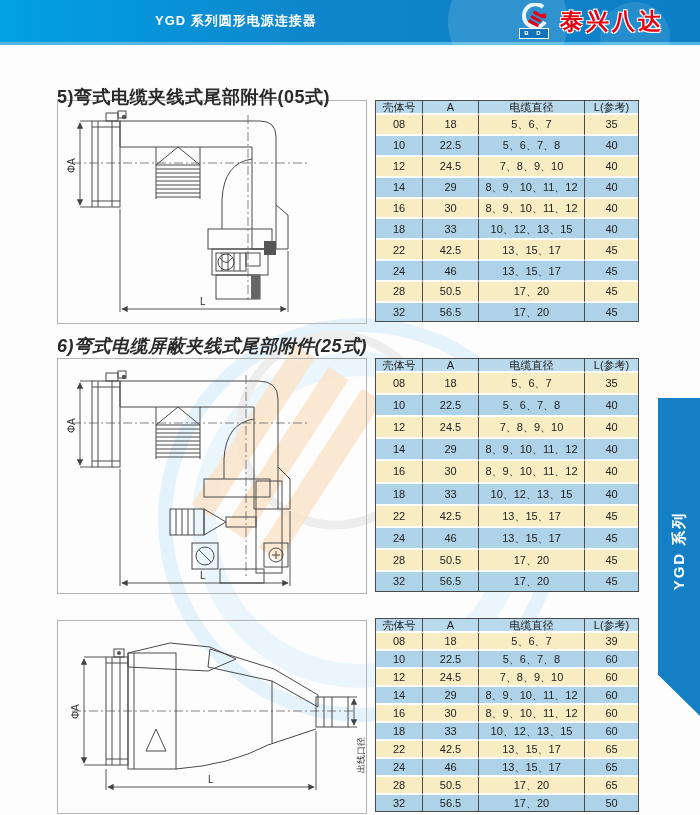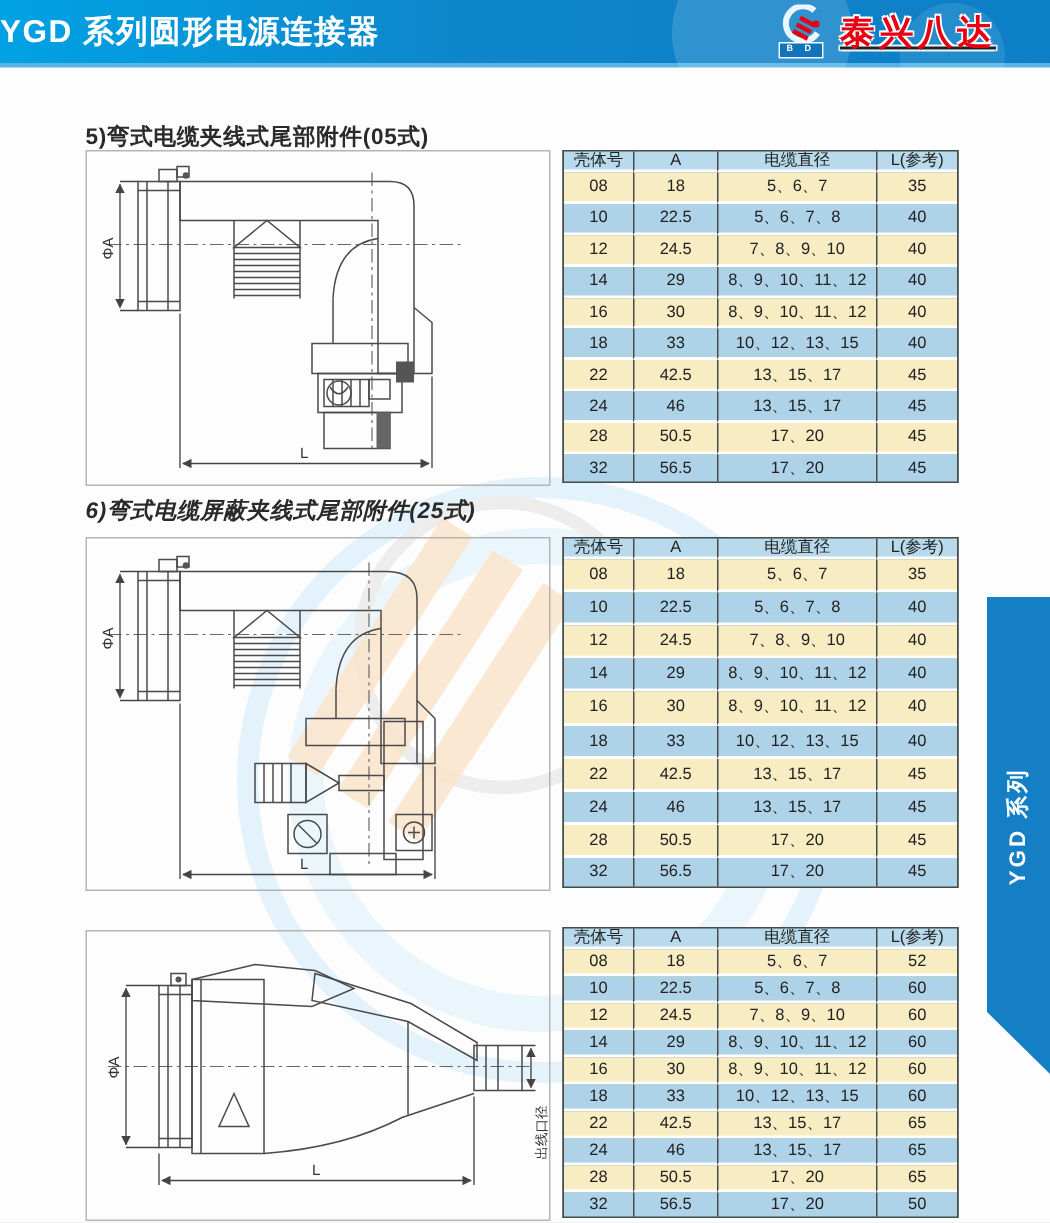--- a/index.html
+++ b/index.html
@@ -6,34 +6,34 @@
   .page{position:relative;width:700px;height:815px;background:#fdfdfd;overflow:hidden;
         font-family:"Liberation Sans","DejaVu Sans",sans-serif;color:#222;}
   
   .hdr{position:absolute;left:0;top:0;width:700px;height:42px;
        background:linear-gradient(90deg,#00a2e4 0%,#0f85cb 45%,#0d7fc6 100%);
        border-bottom:3px solid #55b5e8;display:flex;align-items:center;z-index:3;}
   .hdr-circle{position:absolute;width:120px;height:120px;border-radius:50%;
        background:rgba(255,255,255,.14);top:-38px;left:448px;}
   .hdr-circle2{position:absolute;width:70px;height:70px;border-radius:50%;
        background:rgba(255,255,255,.10);top:2px;left:600px;}
-  .hdr-title{font-size:21px;font-weight:bold;color:#fff;letter-spacing:1px;
+  .hdr-title{margin-left:155px;font-size:13px;font-weight:bold;color:#fff;letter-spacing:1px;
        position:relative;z-index:2;}
   .logo{margin-left:auto;margin-right:36px;display:flex;align-items:center;gap:7px;
-       position:relative;z-index:2;text-decoration:underline;}
+       position:relative;z-index:2;}
   .emblem{position:relative;width:36px;height:36px;}
   .badge{position:absolute;left:2px;bottom:0;width:28px;height:9px;background:#1173b9;
        border:1px solid #fff;color:#fff;font-size:6px;line-height:9px;text-align:center;
        letter-spacing:3px;font-weight:bold;}
   .brand{font-size:23px;font-weight:bold;color:#e60012;letter-spacing:3px;
        text-shadow:-1px -1px 0 #fff,1px -1px 0 #fff,-1px 1px 0 #fff,1px 1px 0 #fff;}
   
   .wm{position:absolute;left:0;top:0;z-index:0;pointer-events:none;}
   
-  .sec-title{position:absolute;left:57px;font-size:15px;color:#2a2a2a;letter-spacing:.5px;z-index:2;}
+  .sec-title{position:absolute;left:57px;font-size:18px;color:#2a2a2a;letter-spacing:.5px;z-index:2;}
   .draw-box{position:absolute;left:57px;width:308px;border:1px solid #b5b5b5;background:transparent;z-index:1;margin:0;}
   .draw-box svg{display:block;width:100%;height:100%;}
   .spec{position:absolute;left:375px;width:262px;border:1px solid #4a4a4a;border-collapse:separate;
         border-spacing:0;table-layout:fixed;font-size:11px;color:#222;z-index:2;background:#14532d;}
   .spec th,.spec td{padding:0;text-align:center;vertical-align:middle;line-height:1.1;
         border-left:1px solid #4a4a4a;border-bottom:2px solid #fff;overflow:hidden;}
   .spec th:first-child,.spec td:first-child{border-left:none;}
   .spec tr:last-child td{border-bottom:none;}
   .spec thead th{background:#b8daec;font-weight:normal;}
   .spec tbody tr:nth-child(odd) td{background:#f8ecc2;}
@@ -426,21 +426,21 @@
           <th>A</th>
           <th>电缆直径</th>
           <th>L(参考)</th>
         </tr>
       </thead>
       <tbody>
         <tr>
           <td>08</td>
           <td>18</td>
           <td>5、6、7</td>
-          <td>52</td>
+          <td>39</td>
         </tr>
         <tr>
           <td>10</td>
           <td>22.5</td>
           <td>5、6、7、8</td>
           <td>60</td>
         </tr>
         <tr>
           <td>12</td>
           <td>24.5</td>

